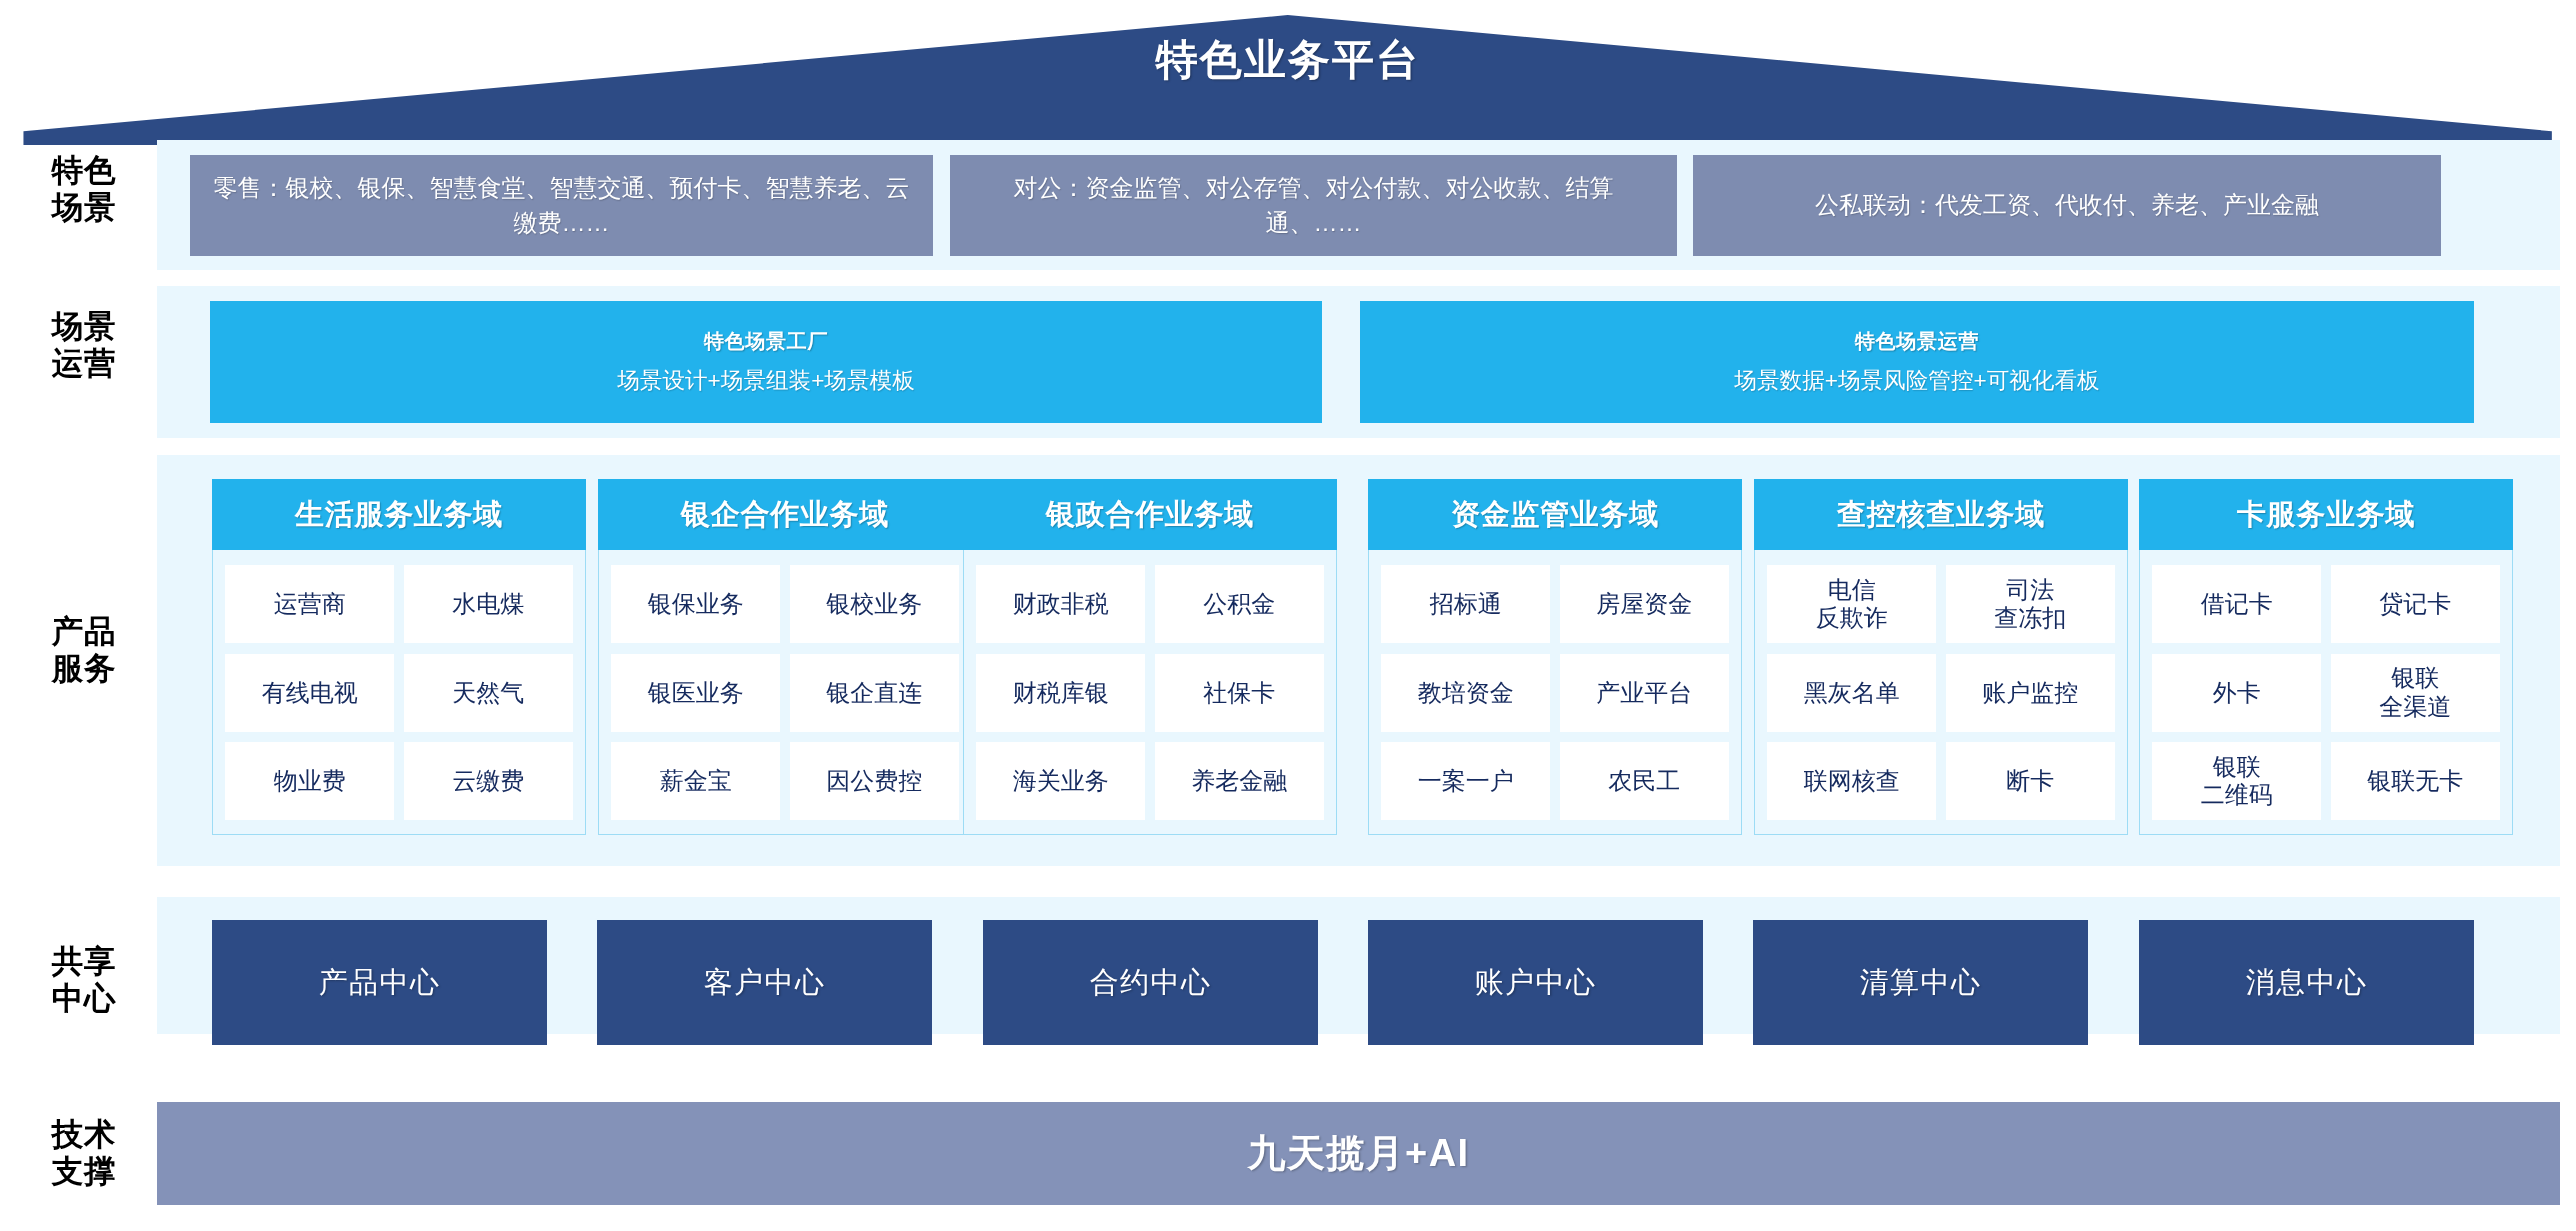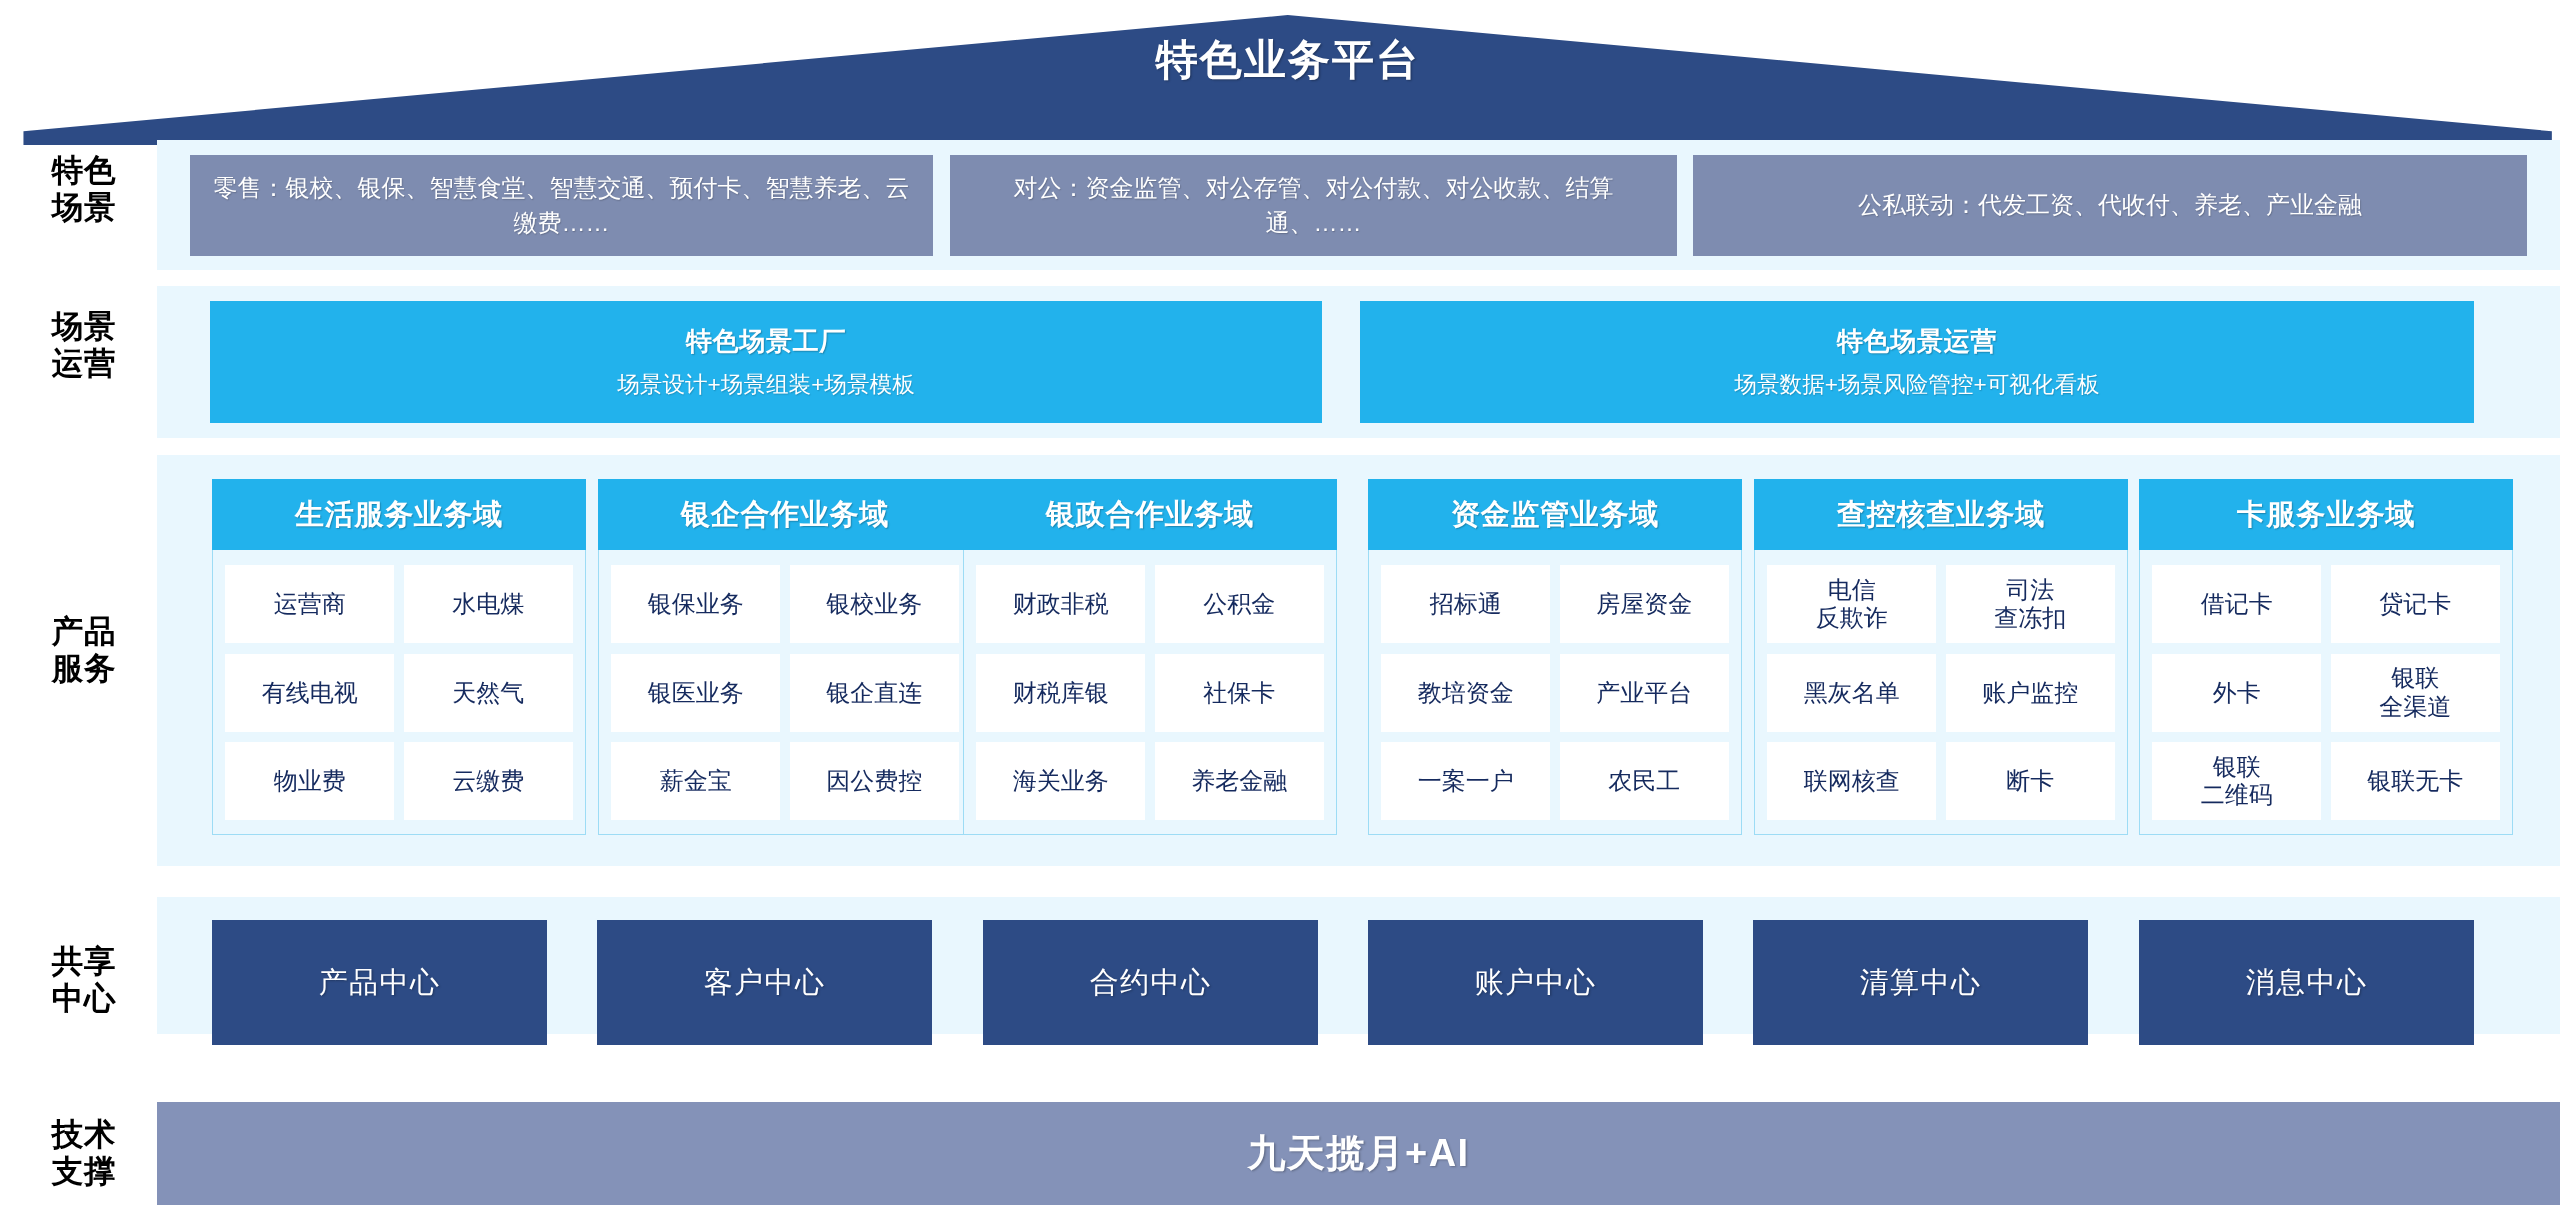--- a/index.html
+++ b/index.html
@@ -48,21 +48,21 @@
 
   
   .ops-box {
     position: absolute;
     background: #22b2ec;
     display: flex; flex-direction: column;
     align-items: center; justify-content: center;
     color: #ffffff; text-align: center;
   }
   .ops-title {
-    font-size: 26px; font-weight: bold; letter-spacing: 0.7px;
+    font-size: 20px; font-weight: bold; letter-spacing: 0.7px;
     text-shadow: 1px 1px 1.4px rgba(0,0,0,.25);
     margin-bottom: 9.6px;
   }
   .ops-sub {
     font-size: 22.6px; font-weight: normal;
     text-shadow: 0.7px 0.7px 1.4px rgba(0,0,0,.20);
   }
 
   
   .domain {
@@ -130,21 +130,21 @@
   <div class="row-label" style="top: 613px; white-space: pre-line;">产品
 服务</div>
   <div class="row-label" style="top: 943px; white-space: pre-line;">共享
 中心</div>
   <div class="row-label" style="top: 1116px; white-space: pre-line;">技术
 支撑</div>
 
   <div class="band" style="top:140px; height:130px;">
     <div class="scn-box" style="left:33px; top:15px; width:743px; height:101px;">零售：银校、银保、智慧食堂、智慧交通、预付卡、智慧养老、云缴费……</div>
     <div class="scn-box" style="left:793px; top:15px; width:727px; height:101px;">对公：资金监管、对公存管、对公付款、对公收款、结算通、……</div>
-    <div class="scn-box" style="left:1536px; top:15px; width:834px; height:101px;">公私联动：代发工资、代收付、养老、产业金融</div>
+    <div class="scn-box" style="left:1536px; top:15px; width:748px; height:101px;">公私联动：代发工资、代收付、养老、产业金融</div>
   </div>
 
   <div class="band" style="top:286px; height:152px;">
     <div class="ops-box" style="left:53px; top:15px; width:1112px; height:122px;">
       <div class="ops-title">特色场景工厂</div>
       <div class="ops-sub">场景设计+场景组装+场景模板</div>
     </div>
     <div class="ops-box" style="left:1203px; top:15px; width:1114px; height:122px;">
       <div class="ops-title">特色场景运营</div>
       <div class="ops-sub">场景数据+场景风险管控+可视化看板</div>

